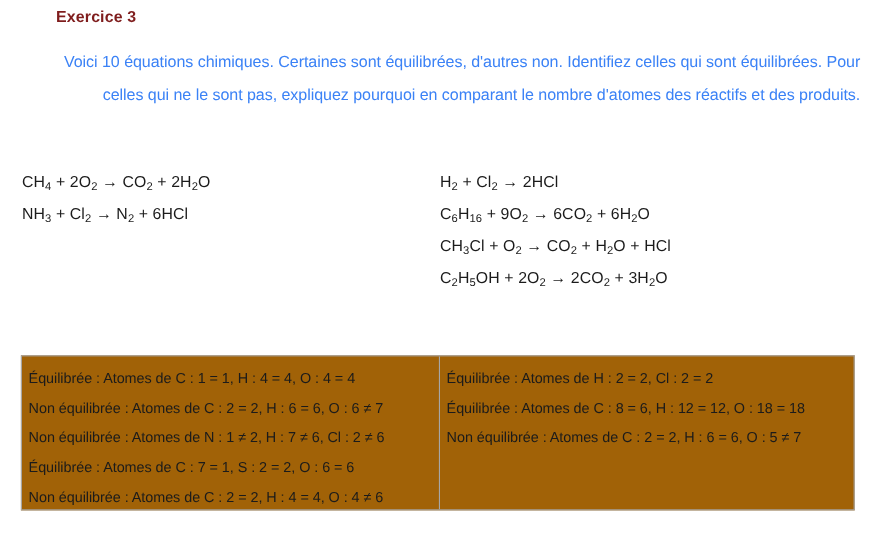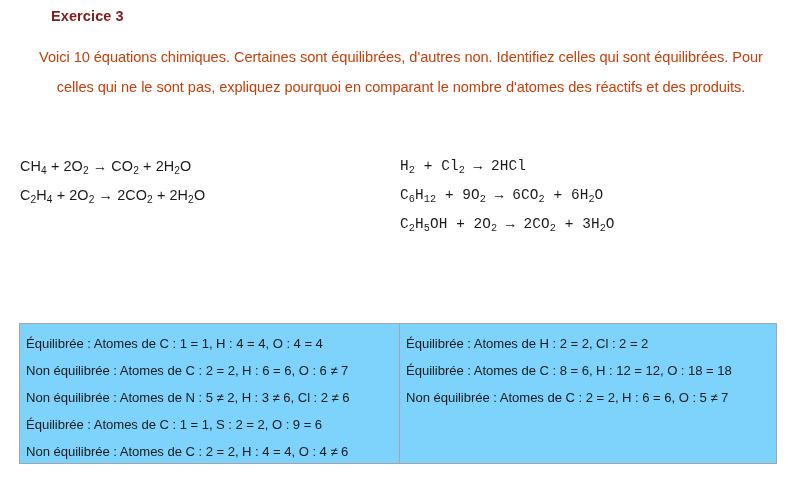--- a/index.html
+++ b/index.html
@@ -39,39 +39,39 @@
   }
 
   
   .intro {
     position: absolute;
     left: 20px;
     top: 42px;
     width: 762px;
     font-size: 14.6px;
     line-height: 30px;
-    color: #c2410c;
-    text-align: center;
+    color: #3b82f6;
+    text-align: right;
     letter-spacing: -0.05px;
   }
 
   
   .equations {
     position: absolute;
     left: 0;
     top: 152px;
     width: 644px;
     height: 150px;
   }
   .eq-col {
     position: absolute;
     top: 0;
   }
   .eq-col.left  { left: 20px;  width: 370px; }
-  .eq-col.right { left: 400px; width: 380px; font-family: Liberation Mono, monospace; }
+  .eq-col.right { left: 400px; width: 380px; }
 
   .equation {
     height: 29px;
     line-height: 29px;
     font-size: 14.4px;
     color: #1b1b1b;
     white-space: nowrap;
     letter-spacing: 0.1px;
   }
   .equation sub {
@@ -84,21 +84,21 @@
 
   
   .answer-box {
     position: absolute;
     left: 19px;
     top: 323px;
     width: 758px;
     height: 141px;
     border: 1px solid #a6a6a6;
     box-sizing: border-box;
-    background: #7dd3fc;
+    background: #a16207;
   }
   .answer-divider {
     position: absolute;
     left: 379px;
     top: 0;
     width: 1px;
     height: 100%;
     background: #a6a6a6;
   }
   .ans-col {
@@ -123,39 +123,40 @@
 <div class="page">
 
   <div class="exercise-title">Exercice 3</div>
 
   <div class="intro">Voici 10 équations chimiques. Certaines sont équilibrées, d'autres non. Identifiez celles qui sont équilibrées. Pour celles qui ne le sont pas, expliquez pourquoi en comparant le nombre d'atomes des réactifs et des produits.</div>
 
   <div class="equations">
 
     <div class="eq-col left">
       <div class="equation">CH<sub>4</sub> + 2O<sub>2</sub> → CO<sub>2</sub> + 2H<sub>2</sub>O</div>
-      <div class="equation">C<sub>2</sub>H<sub>4</sub> + 2O<sub>2</sub> → 2CO<sub>2</sub> + 2H<sub>2</sub>O</div>
+      <div class="equation">NH<sub>3</sub> + Cl<sub>2</sub> → N<sub>2</sub> + 6HCl</div>
     </div>
 
     <div class="eq-col right">
       <div class="equation">H<sub>2</sub> + Cl<sub>2</sub> → 2HCl</div>
-      <div class="equation">C<sub>6</sub>H<sub>12</sub> + 9O<sub>2</sub> → 6CO<sub>2</sub> + 6H<sub>2</sub>O</div>
+      <div class="equation">C<sub>6</sub>H<sub>16</sub> + 9O<sub>2</sub> → 6CO<sub>2</sub> + 6H<sub>2</sub>O</div>
+      <div class="equation">CH<sub>3</sub>Cl + O<sub>2</sub> → CO<sub>2</sub> + H<sub>2</sub>O + HCl</div>
       <div class="equation">C<sub>2</sub>H<sub>5</sub>OH + 2O<sub>2</sub> → 2CO<sub>2</sub> + 3H<sub>2</sub>O</div>
     </div>
 
   </div>
 
   <div class="answer-box">
     <div class="answer-divider"></div>
 
     <div class="ans-col left">
       <div class="answer-line">Équilibrée : Atomes de C : 1 = 1, H : 4 = 4, O : 4 = 4</div>
       <div class="answer-line">Non équilibrée : Atomes de C : 2 = 2, H : 6 = 6, O : 6 ≠ 7</div>
-      <div class="answer-line">Non équilibrée : Atomes de N : 5 ≠ 2, H : 3 ≠ 6, Cl : 2 ≠ 6</div>
-      <div class="answer-line">Équilibrée : Atomes de C : 1 = 1, S : 2 = 2, O : 9 = 6</div>
+      <div class="answer-line">Non équilibrée : Atomes de N : 1 ≠ 2, H : 7 ≠ 6, Cl : 2 ≠ 6</div>
+      <div class="answer-line">Équilibrée : Atomes de C : 7 = 1, S : 2 = 2, O : 6 = 6</div>
       <div class="answer-line">Non équilibrée : Atomes de C : 2 = 2, H : 4 = 4, O : 4 ≠ 6</div>
     </div>
 
     <div class="ans-col right">
       <div class="answer-line">Équilibrée : Atomes de H : 2 = 2, Cl : 2 = 2</div>
       <div class="answer-line">Équilibrée : Atomes de C : 8 = 6, H : 12 = 12, O : 18 = 18</div>
       <div class="answer-line">Non équilibrée : Atomes de C : 2 = 2, H : 6 = 6, O : 5 ≠ 7</div>
     </div>
   </div>
 

